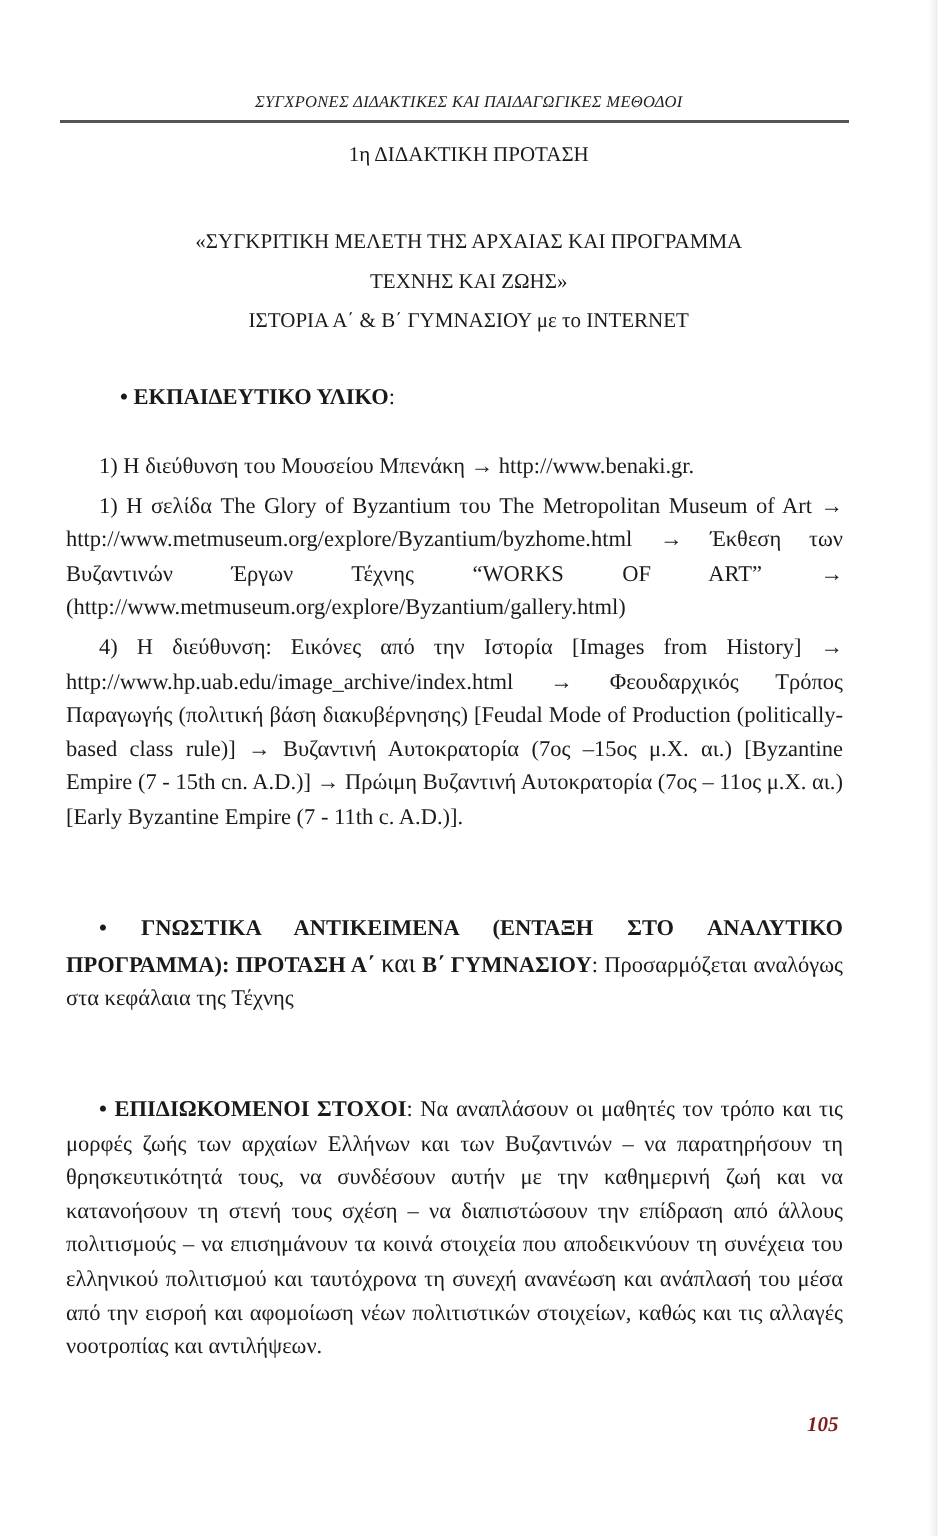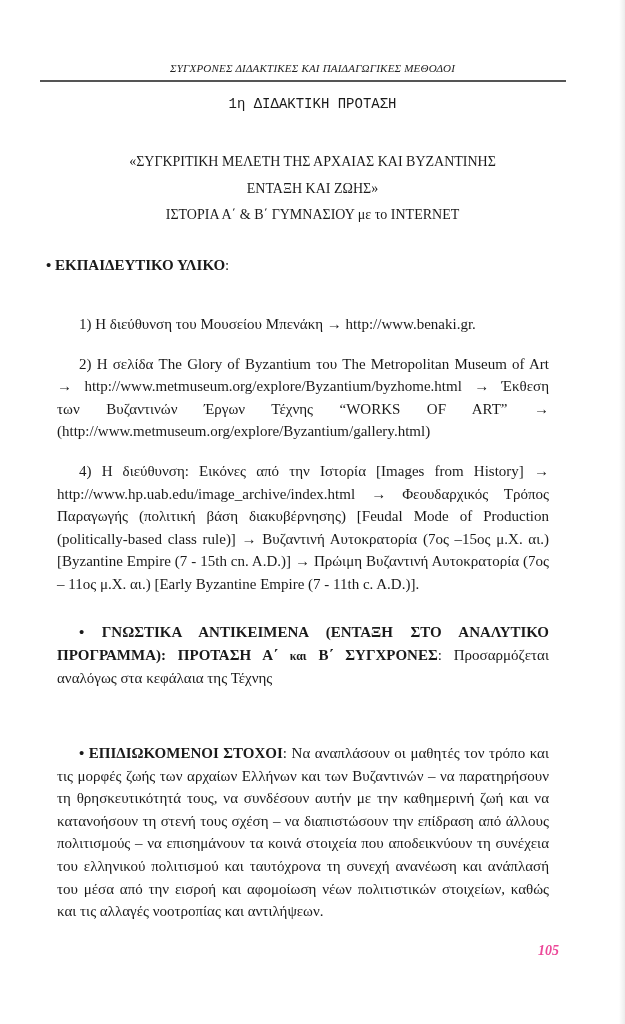--- a/index.html
+++ b/index.html
@@ -33,58 +33,58 @@
     font-size: 14px;
     color: #1a1a1a;
   }
   .text-block {
     position: absolute; left: 40px; width: 526px;
     font-size: 15px;
     line-height: 22.6px;
     text-align: justify;
     color: #1a1a1a;
   }
-  .para { margin: 17px; }
+  .para { margin: 4px; }
   .indent { text-indent: 22px; }
   .bold { font-weight: bold; }
   .bullet-head { font-weight: bold; }
-  .small-kai { font-weight: bold; font-size: 12px; }
+  .small-kai { font-weight: normal; font-size: 18px; }
   .page-number {
     position: absolute; top: 943px; left: 538px;
     font-style: italic; font-weight: bold;
     font-size: 14px;
-    color: #ec4899;
+    color: #7f1d1d;
   }
 </style>
 </head>
 <body>
 
 <div class="page-edge"></div>
 
 <div class="running-head">ΣΥΓΧΡΟΝΕΣ ΔΙΔΑΚΤΙΚΕΣ ΚΑΙ ΠΑΙΔΑΓΩΓΙΚΕΣ ΜΕΘΟΔΟΙ</div>
 <div class="head-rule"></div>
 
-<div class="center-line" style="top:96px;font-family:Liberation Mono, monospace;">1η ΔΙΔΑΚΤΙΚΗ ΠΡΟΤΑΣΗ</div>
-<div class="center-line" style="top:154px;">«ΣΥΓΚΡΙΤΙΚΗ ΜΕΛΕΤΗ ΤΗΣ ΑΡΧΑΙΑΣ ΚΑΙ ΒΥΖΑΝΤΙΝΗΣ</div>
-<div class="center-line" style="top:181px;">ΕΝΤΑΞΗ ΚΑΙ ΖΩΗΣ»</div>
+<div class="center-line" style="top:96px;">1η ΔΙΔΑΚΤΙΚΗ ΠΡΟΤΑΣΗ</div>
+<div class="center-line" style="top:154px;">«ΣΥΓΚΡΙΤΙΚΗ ΜΕΛΕΤΗ ΤΗΣ ΑΡΧΑΙΑΣ ΚΑΙ ΠΡΟΓΡΑΜΜΑ</div>
+<div class="center-line" style="top:181px;">ΤΕΧΝΗΣ ΚΑΙ ΖΩΗΣ»</div>
 <div class="center-line" style="top:207px;">ΙΣΤΟΡΙΑ Α΄ &amp; Β΄ ΓΥΜΝΑΣΙΟΥ με το INTERNET</div>
 
-<div class="text-block" style="top:254px; left:46px; width:500px;">
+<div class="text-block" style="top:254px; left:80px; width:500px;">
   <span class="bullet-head">• ΕΚΠΑΙΔΕΥΤΙΚΟ ΥΛΙΚΟ</span><span>:</span>
 </div>
 
 <div class="text-block" style="top:296px;">
   <p class="para indent">1) Η διεύθυνση του Μουσείου Μπενάκη → http://www.benaki.gr.</p>
-  <p class="para indent">2) Η σελίδα The Glory of Byzantium του The Metropolitan Museum of Art → http://www.metmuseum.org/explore/Byzantium/byzhome.html → Έκθεση των Βυζαντινών Έργων Τέχνης “WORKS OF ART” → (http://www.metmuseum.org/explore/Byzantium/gallery.html)</p>
+  <p class="para indent">1) Η σελίδα The Glory of Byzantium του The Metropolitan Museum of Art → http://www.metmuseum.org/explore/Byzantium/byzhome.html → Έκθεση των Βυζαντινών Έργων Τέχνης “WORKS OF ART” → (http://www.metmuseum.org/explore/Byzantium/gallery.html)</p>
   <p class="para indent">4) Η διεύθυνση: Εικόνες από την Ιστορία [Images from History] → http://www.hp.uab.edu/image_archive/index.html → Φεουδαρχικός Τρόπος Παραγωγής (πολιτική βάση διακυβέρνησης) [Feudal Mode of Production (politically-based class rule)] → Βυζαντινή Αυτοκρατορία (7ος –15ος μ.Χ. αι.) [Byzantine Empire (7 - 15th cn. A.D.)] → Πρώιμη Βυζαντινή Αυτοκρατορία (7ος – 11ος μ.Χ. αι.) [Early Byzantine Empire (7 - 11th c. A.D.)].</p>
 </div>
 
 <div class="text-block" style="top:604px;">
   <p class="para indent">
-    <span class="bold">• ΓΝΩΣΤΙΚΑ ΑΝΤΙΚΕΙΜΕΝΑ (ΕΝΤΑΞΗ ΣΤΟ ΑΝΑΛΥΤΙΚΟ ΠΡΟΓΡΑΜΜΑ): ΠΡΟΤΑΣΗ Α΄ </span><span class="small-kai">και</span><span class="bold"> Β΄ ΣΥΓΧΡΟΝΕΣ</span><span>: Προσαρμόζεται αναλόγως στα κεφάλαια της Τέχνης</span>
+    <span class="bold">• ΓΝΩΣΤΙΚΑ ΑΝΤΙΚΕΙΜΕΝΑ (ΕΝΤΑΞΗ ΣΤΟ ΑΝΑΛΥΤΙΚΟ ΠΡΟΓΡΑΜΜΑ): ΠΡΟΤΑΣΗ Α΄ </span><span class="small-kai">και</span><span class="bold"> Β΄ ΓΥΜΝΑΣΙΟΥ</span><span>: Προσαρμόζεται αναλόγως στα κεφάλαια της Τέχνης</span>
   </p>
 </div>
 
 <div class="text-block" style="top:725px;">
   <p class="para indent">
     <span class="bold">• ΕΠΙΔΙΩΚΟΜΕΝΟΙ ΣΤΟΧΟΙ</span><span>: Να αναπλάσουν οι μαθητές τον τρόπο και τις μορφές ζωής των αρχαίων Ελλήνων και των Βυζαντινών – να παρατηρήσουν τη θρησκευτικότητά τους, να συνδέσουν αυτήν με την καθημερινή ζωή και να κατανοήσουν τη στενή τους σχέση – να διαπιστώσουν την επίδραση από άλλους πολιτισμούς – να επισημάνουν τα κοινά στοιχεία που αποδεικνύουν τη συνέχεια του ελληνικού πολιτισμού και ταυτόχρονα τη συνεχή ανανέωση και ανάπλασή του μέσα από την εισροή και αφομοίωση νέων πολιτιστικών στοιχείων, καθώς και τις αλλαγές νοοτροπίας και αντιλήψεων.</span>
   </p>
 </div>
 
 <div class="page-number">105</div>

